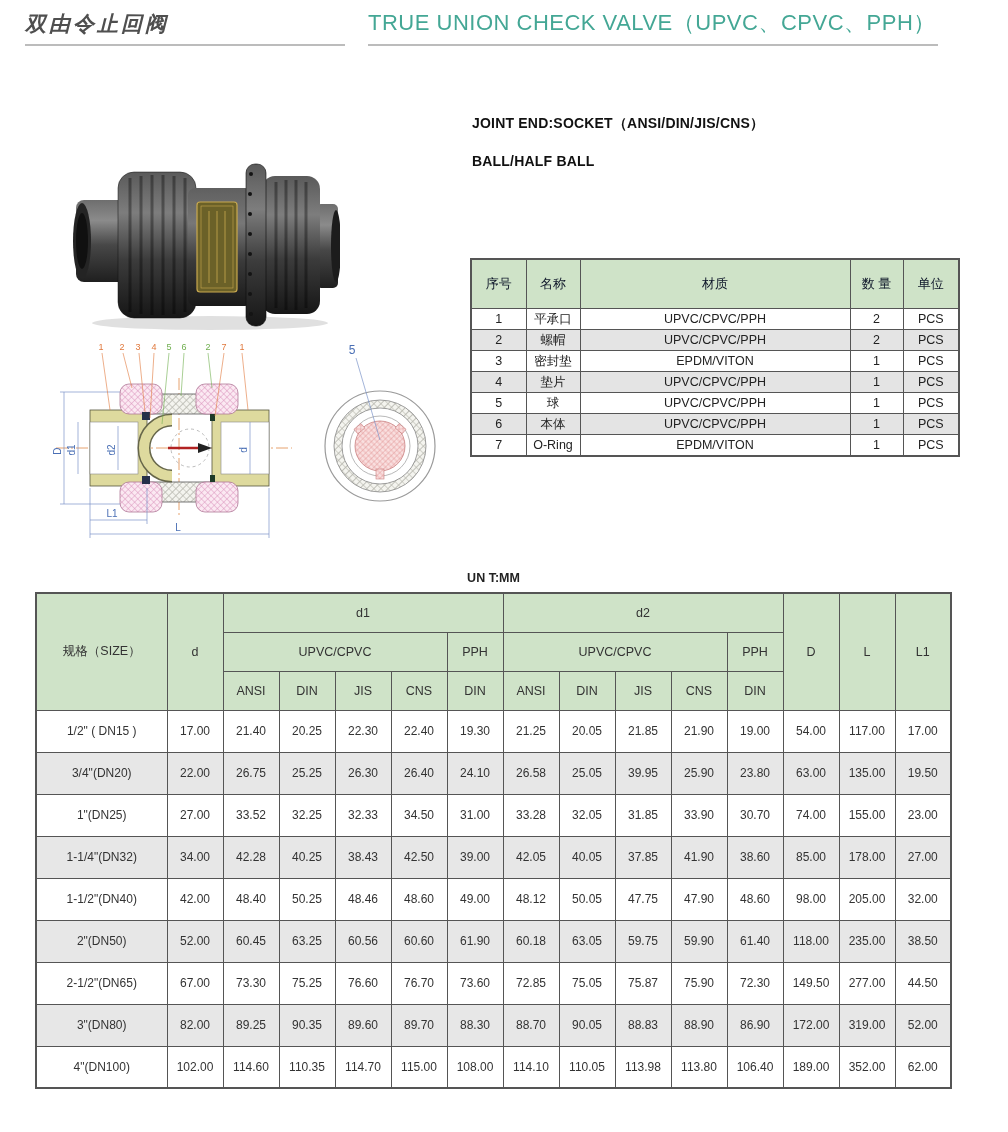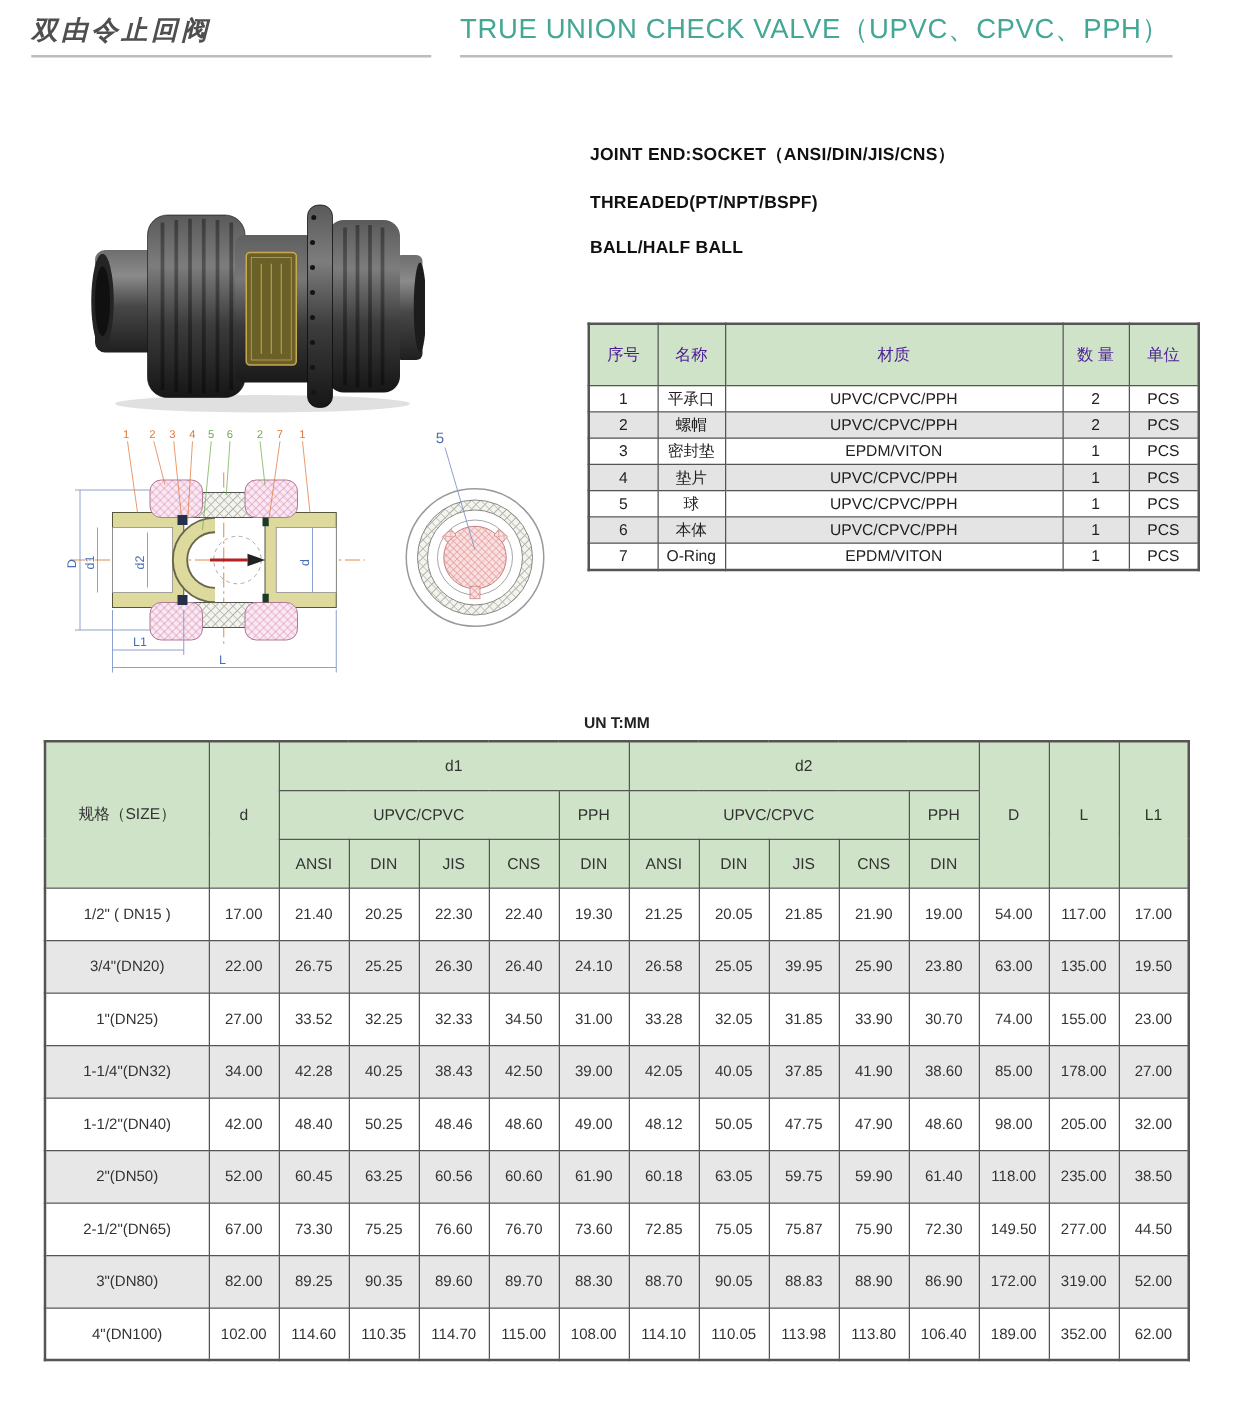--- a/index.html
+++ b/index.html
@@ -27,21 +27,21 @@
     display:flex;align-items:center;letter-spacing:0.2px;white-space:nowrap;
   }
   
   .parts-table{
     position:absolute;left:470px;top:258px;width:488px;
     border-collapse:collapse;table-layout:fixed;border:2px solid #555;
   }
   .parts-table th,.parts-table td{
     border:1px solid #555;text-align:center;vertical-align:middle;padding:0 2px;
   }
-  .parts-table thead th{background:#cfe3c8;height:48px;font-size:13px;font-weight:normal;color:#4c1d95;}
+  .parts-table thead th{background:#cfe3c8;height:48px;font-size:13px;font-weight:normal;color:#0f172a;}
   .parts-table tbody td{height:20px;font-size:12.5px;color:#222;}
   .parts-table tbody tr:nth-child(even){background:#e4e4e4;}
   
   .diagram{position:absolute;left:50px;top:338px;width:420px;height:210px;}
   
   .photo{position:absolute;left:70px;top:158px;width:270px;height:175px;}
   
   .unit-note{
     position:absolute;left:35px;top:571px;width:917px;text-align:center;
     font-size:12.5px;font-weight:bold;color:#222;
@@ -134,21 +134,20 @@
         <circle cx="180" cy="116" r="2"></circle>
       <circle cx="180" cy="136" r="2"></circle>
         <circle cx="181" cy="156" r="2"></circle>
     </g>
   </g>
 </svg>
 
 <div class="specs">
 
 <div class="spec-line">JOINT END:SOCKET（ANSI/DIN/JIS/CNS）</div>
-    <div class="spec-line">THREADED(PT/NPT/BSPF)</div>
     <div class="spec-line">BALL/HALF BALL</div>
   </div>
 
 <table class="parts-table">
   <colgroup>
     <col style="width:55px">
       <col style="width:54px">
       <col style="width:270px">
     <col style="width:53px">
       <col style="width:56px">

